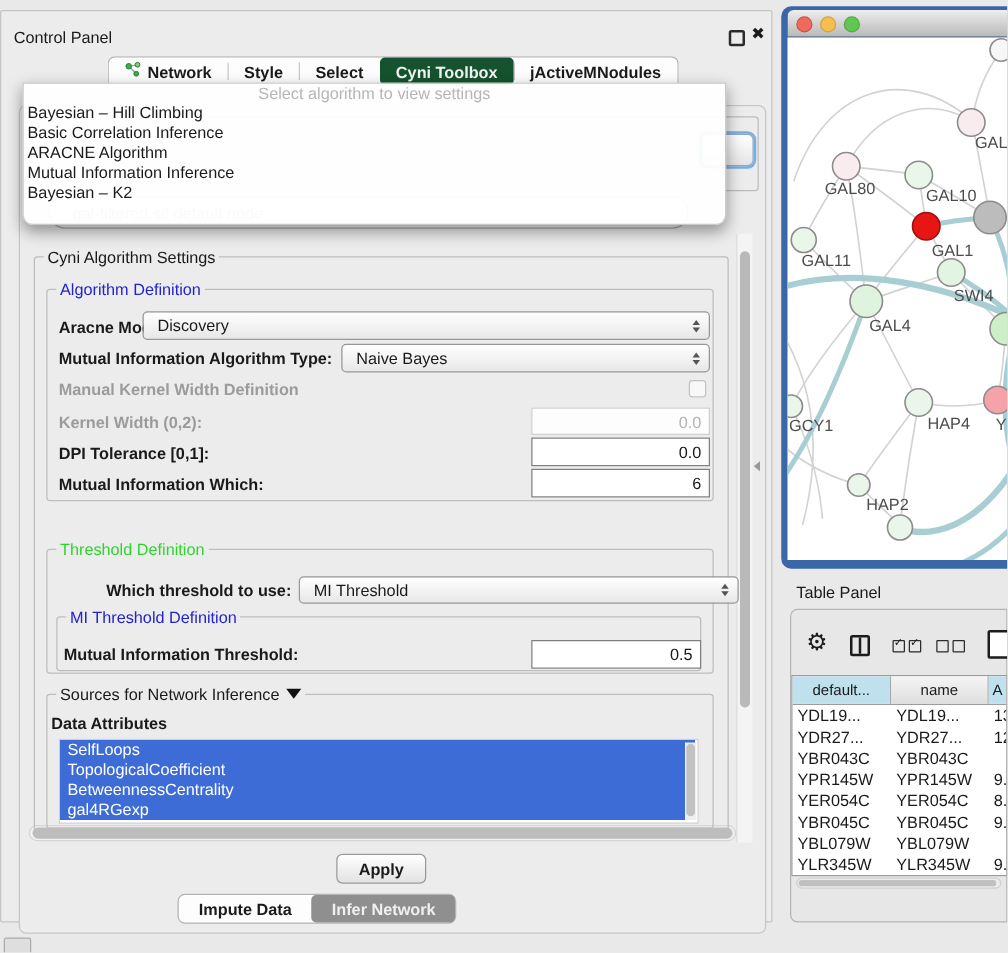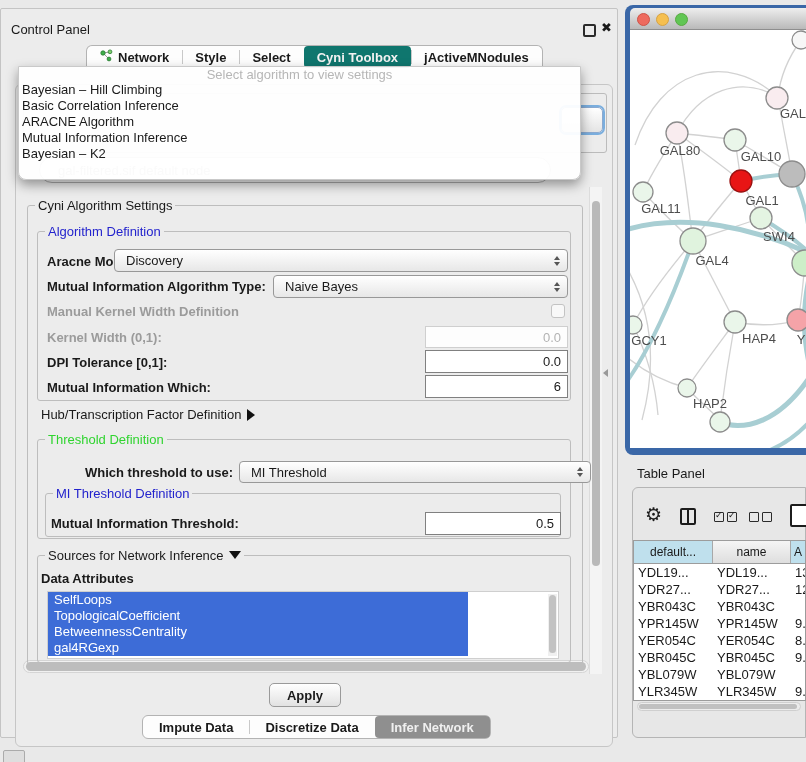--- a/index.html
+++ b/index.html
@@ -9,21 +9,21 @@
   .cp-frame{position:absolute;left:0;top:8px;width:618px;height:730px;background:#ececec;
             border:1px solid #c4c4c4;border-radius:2px;box-sizing:border-box;}
   .cp-title{position:absolute;left:10px;top:13px;font-size:13px;}
   .win-restore{position:absolute;left:582px;top:15px;width:9px;height:9px;border:2px solid #2b2b2b;border-radius:2px;}
   .win-close{position:absolute;left:600px;top:11px;font-size:13px;font-weight:bold;font-family:"DejaVu Sans",sans-serif;}
   
   .tabbar{position:absolute;left:85px;top:36px;height:23px;display:flex;align-items:stretch;
           background:#fdfdfd;border:1px solid #b3b3b3;border-bottom:none;border-radius:6px 6px 0 0;box-sizing:border-box;}
   .tab{display:flex;align-items:center;gap:5px;padding:0 13px;font-weight:bold;font-size:13px;white-space:nowrap;position:relative;}
   .tab + .tab::before{content:"";position:absolute;left:0;top:4px;bottom:4px;width:1px;background:#c9c9c9;}
-  .tab.selected{background:#0f766e;color:#f3f3f3;border-radius:4px;}
+  .tab.selected{background:#14532d;color:#f3f3f3;border-radius:4px;}
   .tab.selected::before{display:none;}
   
   .main-panel{position:absolute;left:14px;top:75px;width:598px;height:663px;background:#ececec;
               border:1px solid #c6c6c6;border-radius:6px;box-sizing:border-box;}
   
   .hidden-group{position:absolute;left:22px;top:84px;width:582px;height:58px;border:1px solid #bbb;border-radius:3px;}
   .hidden-combo-stepper{position:absolute;left:560px;top:98px;width:40px;height:24px;border-radius:5px;
         background:linear-gradient(#fff,#e4e4e4);border:1px solid #8aa9d0;box-shadow:0 0 0 2px #7aaede;}
   .hidden-combo{position:absolute;left:38px;top:148px;width:512px;height:26px;border:1px solid #ababab;
         border-radius:13px;background:#f3f3f3;display:flex;align-items:center;padding-left:18px;color:#9a9a9a;box-sizing:border-box;}
@@ -51,21 +51,21 @@
   .field.dis{color:#b3b3b3;border-color:#cfcfcf;background:#fdfdfd;}
   .checkbox{position:absolute;width:14px;height:14px;border:1px solid #c3c3c3;border-radius:3px;background:#f8f8f8;box-sizing:border-box;}
   .dj{font-family:"DejaVu Sans",sans-serif;}
   
   .vscroll{position:absolute;left:588px;top:178px;width:13px;height:487px;background:#f4f4f4;border-left:1px solid #dcdcdc;box-sizing:border-box;}
   .vscroll .thumb{position:absolute;left:2px;top:14px;width:8px;height:365px;background:#b9b9b9;border-radius:5px;}
   .hscroll{position:absolute;left:22px;top:651px;width:566px;height:13px;background:#f1f1f1;border:1px solid #d5d5d5;border-radius:7px;box-sizing:border-box;}
   .hscroll .thumb{position:absolute;left:2px;top:1px;height:9px;width:560px;background:#bdbdbd;border-radius:5px;}
   
   .attr-list{position:absolute;left:46px;top:582px;width:512px;height:68px;background:#fff;border:1px solid #cfcfcf;box-sizing:border-box;overflow:hidden;}
-  .attr-item{height:16px;line-height:16px;width:420px;background:#3d6cd7;color:#fff;padding-left:6px;font-size:13px;box-sizing:border-box;white-space:nowrap;}
+  .attr-item{height:16px;line-height:16px;width:508px;background:#3d6cd7;color:#fff;padding-left:6px;font-size:13px;box-sizing:border-box;white-space:nowrap;}
   .attr-scroll{position:absolute;right:1px;top:2px;width:9px;height:62px;background:#f0f0f0;}
   .attr-scroll .thumb{position:absolute;left:1px;top:1px;width:7px;height:58px;background:#c2c2c2;border-radius:4px;}
   
   .apply-btn{position:absolute;left:268px;top:674px;width:70px;height:22px;border:1px solid #9a9a9a;border-radius:5px;
              background:linear-gradient(#ffffff,#e2e2e2);font-size:13px;font-weight:bold;display:flex;align-items:center;justify-content:center;}
   .btabbar{position:absolute;left:141px;top:706px;height:24px;display:flex;background:#fdfdfd;
            border:1px solid #b3b3b3;border-radius:6px;box-sizing:border-box;}
   .btab{display:flex;align-items:center;padding:0 16px;font-weight:bold;font-size:13px;white-space:nowrap;position:relative;}
   .btab + .btab::before{content:"";position:absolute;left:0;top:4px;bottom:4px;width:1px;background:#c9c9c9;}
   .btab.selected{background:#8f8f8f;color:#f0f0f0;border-radius:4px;}
@@ -178,30 +178,27 @@
     <div class="lbl" style="left:46px;top:270px;">Mutual Information Algorithm Type:</div>
     <div class="combo" style="left:272px;top:266px;width:295px;height:23px;">
       <span>Naive Bayes</span>
       <span class="arrows">
           <span class="tri-up"></span>
           <span class="tri-dn"></span>
         </span>
     </div>
     <div class="lbl dis" style="left:46px;top:295px;">Manual Kernel Width Definition</div>
     <div class="checkbox" style="left:550px;top:295px;"></div>
-    <div class="lbl dis" style="left:46px;top:321px;">Kernel Width (0,1):</div>
+    <div class="lbl dis" style="left:46px;top:321px;">Kernel Width (0,2):</div>
     <div class="field dis" style="left:424px;top:317px;width:143px;height:22px;">0.0</div>
     <div class="lbl" style="left:46px;top:346px;">DPI Tolerance [0,1]:</div>
     <div class="field" style="left:424px;top:341px;width:143px;height:23px;">0.0</div>
     <div class="lbl" style="left:46px;top:371px;">Mutual Information Which:</div>
     <div class="field" style="left:424px;top:366px;width:143px;height:23px;">6</div>
 
-    <div class="lbl plain" style="left:40px;top:398px;">
-      <span>Hub/Transcription Factor Definition</span><span class="hub-arrow"></span>
-    </div>
 
     <div class="groupbox" style="left:36px;top:430px;width:534px;height:100px;">
       <div class="grouplabel green-t">Threshold Definition</div>
     </div>
     <div class="lbl" style="left:84px;top:456px;">Which threshold to use:</div>
     <div class="combo" style="left:238px;top:452px;width:352px;height:22px;">
       <span>MI Threshold</span>
       <span class="arrows">
           <span class="tri-up"></span>
           <span class="tri-dn"></span>
@@ -229,23 +226,20 @@
         <div class="attr-item bold">BetweennessCentrality</div>
         <div class="attr-item bold">gal4RGexp</div>
       </div>
 
     <div class="apply-btn">
         <span>Apply</span>
       </div>
     <div class="btabbar">
       <div class="btab">
           <span>Impute Data</span>
-        </div>
-      <div class="btab">
-          <span>Discretize Data</span>
         </div>
       <div class="btab selected">
           <span>Infer Network</span>
         </div>
     </div>
 
     <div class="algo-popup">
       <div class="algo-placeholder">Select algorithm to view settings</div>
       <div>
 

